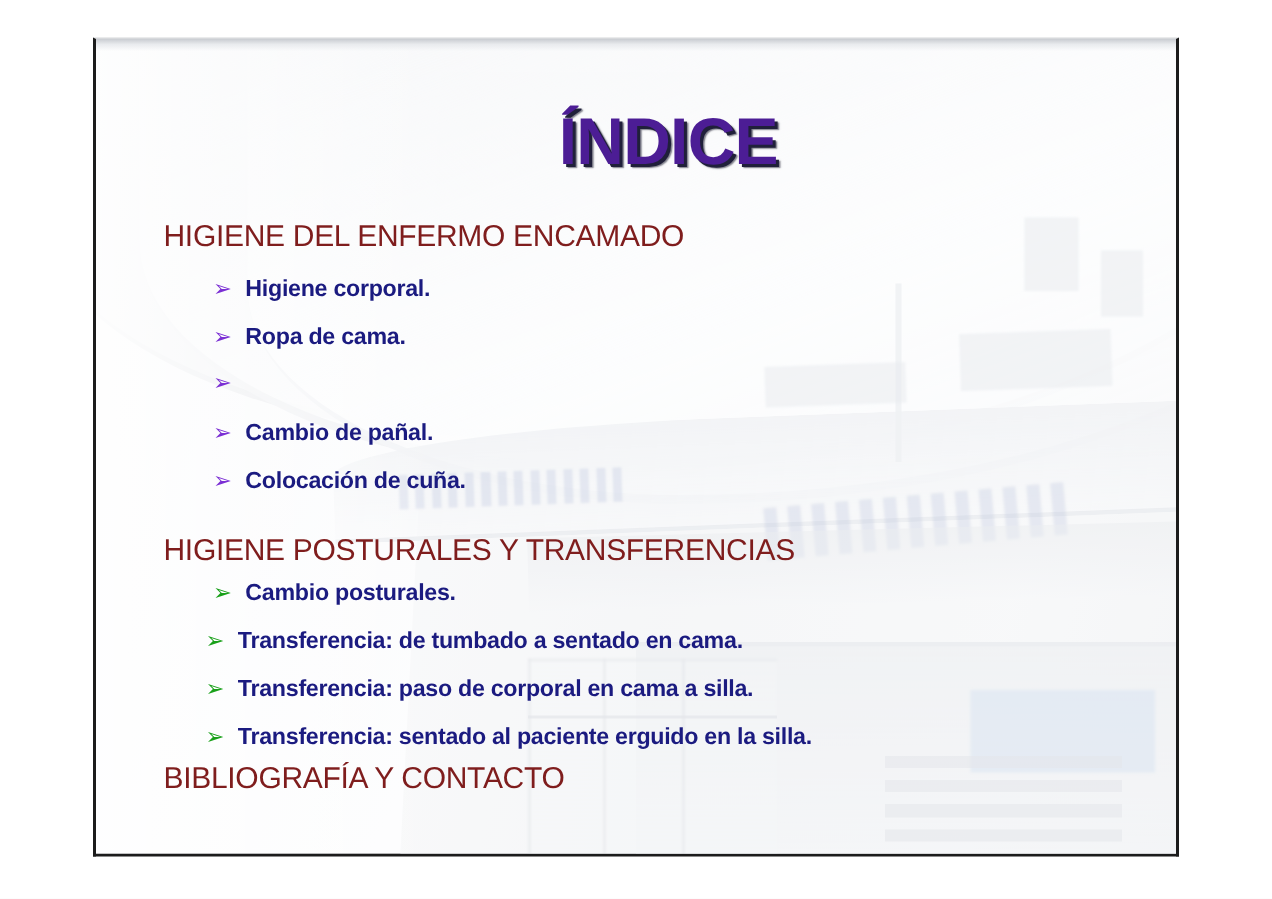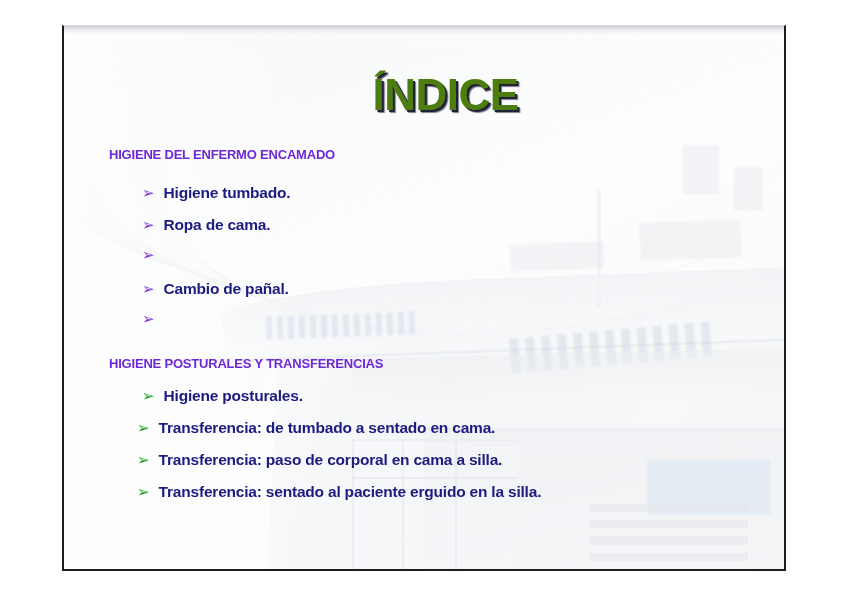--- a/index.html
+++ b/index.html
@@ -213,31 +213,31 @@
   }
 
   .slide-title {
     position: absolute;
     left: 0; right: 0;
     top: 44px;
     text-align: center;
     font-size: 44px;
     font-weight: bold;
     letter-spacing: -0.5px;
-    color: #4d7c0f;
+    color: #4c1d95;
     text-shadow: 2px 2px 0 #20203a, 3px 3px 1px rgba(20,20,40,.55);
     white-space: nowrap;
     padding-left: 43px;
   }
 
   .section-head {
     position: absolute;
-    font-size: 13px;
-    font-weight: bold;
-    color: #6d28d9;
+    font-size: 20px;
+    font-weight: normal;
+    color: #7f1d1d;
     letter-spacing: -0.2px;
     white-space: nowrap;
   }
   .sh-1 { left: 45px; top: 121px; }
   .sh-2 { left: 45px; top: 330px; }
   .sh-3 { left: 45px; top: 482px; }
 
   .bullet-row {
     position: absolute;
     display: flex;
@@ -297,59 +297,61 @@
     <div class="top-shade"></div>
 
     <div class="content">
 
       <div class="slide-title" id="title-el">ÍNDICE</div>
 
       <div class="section-head sh-1">HIGIENE DEL ENFERMO ENCAMADO</div>
 
       <div class="bullet-row" style="left:78px; top:158px;">
         <span class="bullet-glyph purple">➢</span>
-        <span class="bullet-text">Higiene tumbado.</span>
+        <span class="bullet-text">Higiene corporal.</span>
       </div>
 
       <div class="bullet-row" style="left:78px; top:190px;">
         <span class="bullet-glyph purple">➢</span>
         <span class="bullet-text">Ropa de cama.</span>
       </div>
 
       <div class="bullet-row" style="left:78px; top:222px;">
         <span class="bullet-glyph purple">➢</span>
       </div>
 
       <div class="bullet-row" style="left:78px; top:254px;">
         <span class="bullet-glyph purple">➢</span>
         <span class="bullet-text">Cambio de pañal.</span>
       </div>
 
       <div class="bullet-row" style="left:78px; top:286px;">
         <span class="bullet-glyph purple">➢</span>
+        <span class="bullet-text">Colocación de cuña.</span>
       </div>
 
       <div class="section-head sh-2">HIGIENE POSTURALES Y TRANSFERENCIAS</div>
 
       <div class="bullet-row" style="left:78px; top:361px;">
         <span class="bullet-glyph green">➢</span>
-        <span class="bullet-text">Higiene posturales.</span>
+        <span class="bullet-text">Cambio posturales.</span>
       </div>
 
       <div class="bullet-row" style="left:73px; top:393px;">
         <span class="bullet-glyph green">➢</span>
         <span class="bullet-text">Transferencia: de tumbado a sentado en cama.</span>
       </div>
 
       <div class="bullet-row" style="left:73px; top:425px;">
         <span class="bullet-glyph green">➢</span>
         <span class="bullet-text">Transferencia: paso de corporal en cama a silla.</span>
       </div>
 
       <div class="bullet-row" style="left:73px; top:457px;">
         <span class="bullet-glyph green">➢</span>
         <span class="bullet-text">Transferencia: sentado al paciente erguido en la silla.</span>
       </div>
 
+      <div class="section-head sh-3">BIBLIOGRAFÍA Y CONTACTO</div>
 
     </div>
   </div>
 </div>
 
 </body></html>

